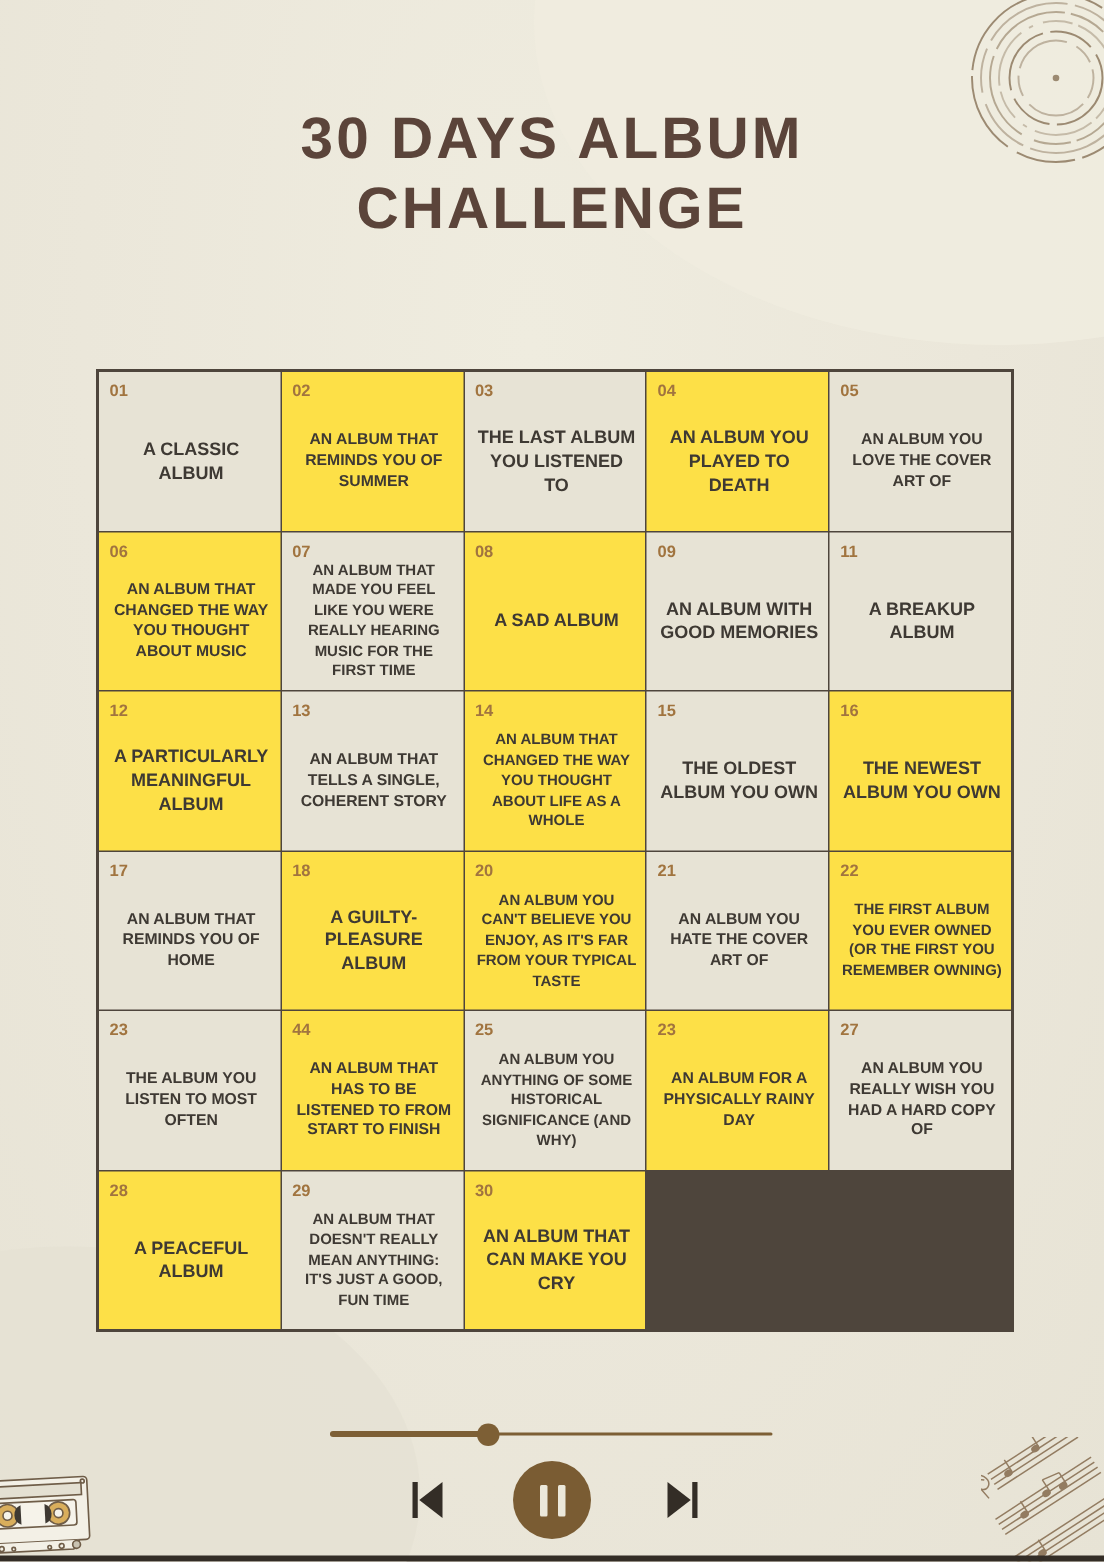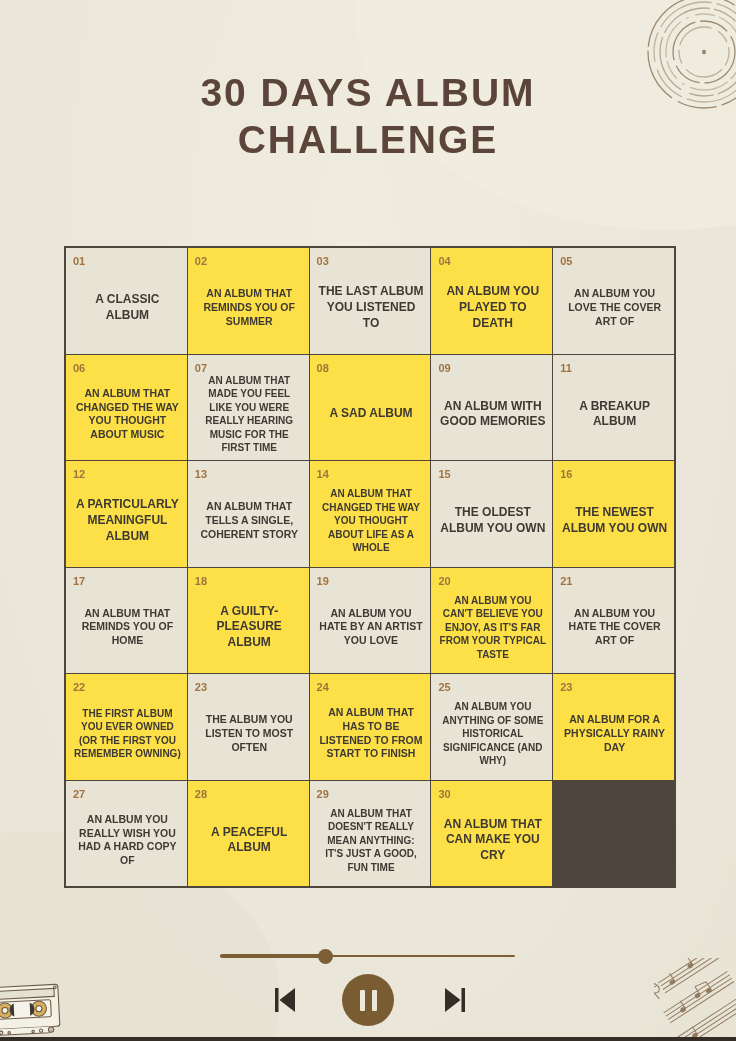--- a/index.html
+++ b/index.html
@@ -146,42 +146,38 @@
         <div class="cell-text">THE NEWEST ALBUM YOU OWN</div>
       </div>
       <div class="cell shaded">
         <div class="cell-num">17</div>
         <div class="cell-text sm">AN ALBUM THAT REMINDS YOU OF HOME</div>
       </div>
       <div class="cell">
         <div class="cell-num">18</div>
         <div class="cell-text">A GUILTY-PLEASURE ALBUM</div>
       </div>
-      <div class="cell shaded">
-        <div class="cell-num">19</div>
-        <div class="cell-text sm">AN ALBUM YOU HATE BY AN ARTIST YOU LOVE</div>
-      </div>
       <div class="cell">
         <div class="cell-num">20</div>
         <div class="cell-text xs">AN ALBUM YOU CAN'T BELIEVE YOU ENJOY, AS IT'S FAR FROM YOUR TYPICAL TASTE</div>
       </div>
       <div class="cell shaded">
         <div class="cell-num">21</div>
         <div class="cell-text sm">AN ALBUM YOU HATE THE COVER ART OF</div>
       </div>
       <div class="cell">
         <div class="cell-num">22</div>
         <div class="cell-text xs">THE FIRST ALBUM YOU EVER OWNED (OR THE FIRST YOU REMEMBER OWNING)</div>
       </div>
       <div class="cell shaded">
         <div class="cell-num">23</div>
         <div class="cell-text sm">THE ALBUM YOU LISTEN TO MOST OFTEN</div>
       </div>
       <div class="cell">
-        <div class="cell-num">24</div>
+        <div class="cell-num">44</div>
         <div class="cell-text sm">AN ALBUM THAT HAS TO BE LISTENED TO FROM START TO FINISH</div>
       </div>
       <div class="cell shaded">
         <div class="cell-num">25</div>
         <div class="cell-text xs">AN ALBUM YOU ANYTHING OF SOME HISTORICAL SIGNIFICANCE (AND WHY)</div>
       </div>
       <div class="cell">
         <div class="cell-num">23</div>
         <div class="cell-text sm">AN ALBUM FOR A PHYSICALLY RAINY DAY</div>
       </div>

